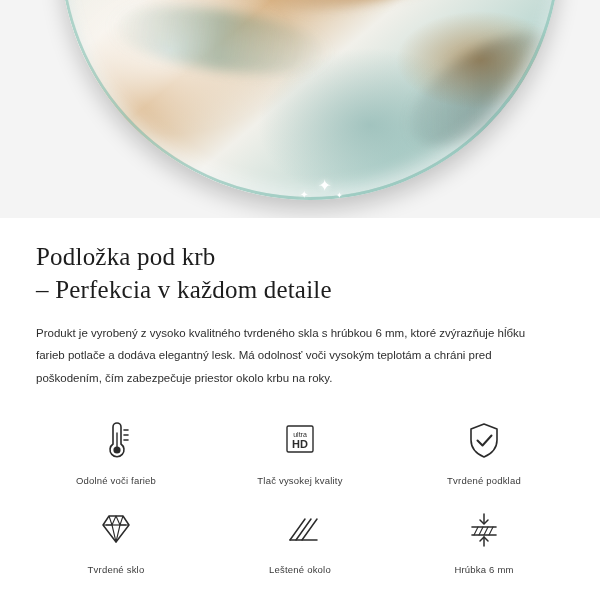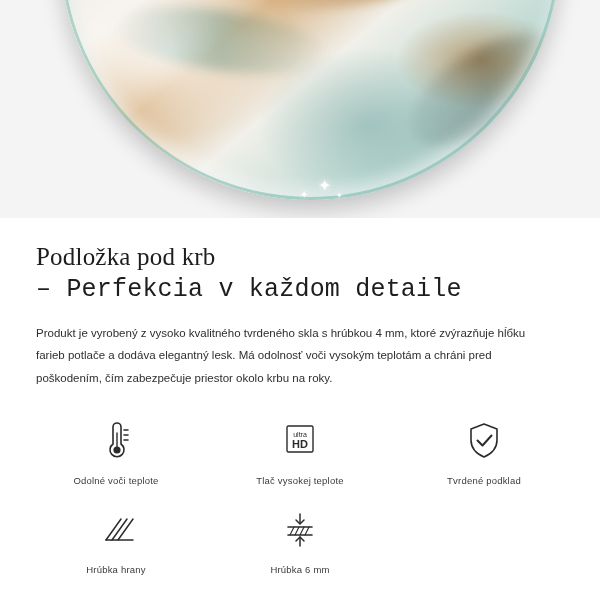--- a/index.html
+++ b/index.html
@@ -105,21 +105,20 @@
     font-family: "Liberation Serif", serif;
     font-size: 25px;
     line-height: 1.32;
     color: #1d1d1d;
     font-weight: 400;
     margin: 0 0 16px 0;
     letter-spacing: 0.2px;
   }
   .headline .line2 {
     display: block;
-    font-family: Liberation Mono, monospace;
   }
   .body-text {
     font-size: 11.5px;
     line-height: 1.95;
     color: #2e2e2e;
     margin: 0;
     max-width: 532px;
   }
 
   
@@ -169,69 +168,82 @@
     <span class="sparkle s1">✦</span>
     <span class="sparkle s2">✦</span>
     <span class="sparkle s3">✦</span>
   </div>
 
   <div class="content">
     <h1 class="headline">
       <span>Podložka pod krb</span>
       <span class="line2">– Perfekcia v každom detaile</span>
     </h1>
-    <p class="body-text">Produkt je vyrobený z vysoko kvalitného tvrdeného skla s hrúbkou 4 mm, ktoré zvýrazňuje hĺбku farieb potlače a dodáva elegantný lesk. Má odolnosť voči vysokým teplotám a chráni pred poškodením, čím zabezpečuje priestor okolo krbu na roky.</p>
+    <p class="body-text">Produkt je vyrobený z vysoko kvalitného tvrdeného skla s hrúbkou 6 mm, ktoré zvýrazňuje hĺбku farieb potlače a dodáva elegantný lesk. Má odolnosť voči vysokým teplotám a chráni pred poškodením, čím zabezpečuje priestor okolo krbu na roky.</p>
   </div>
 
   <div class="features">
 
     <div class="feature">
       <div class="feature-icon">
         <svg width="40" height="44" viewBox="0 0 40 44" fill="none" stroke="#2b2b2b" stroke-width="1.6" stroke-linecap="round">
           <path d="M17 8 a4 4 0 0 1 8 0 v17 a7 7 0 1 1 -8 0 Z"></path>
           <circle cx="21" cy="31" r="3.6" fill="#2b2b2b" stroke="none"></circle>
           <path d="M21 14 v14" stroke-width="1.4"></path>
           <path d="M28 11 h4 M28 16 h4 M28 21 h4"></path>
         </svg>
       </div>
-      <div class="feature-label">Odolné voči teplote</div>
+      <div class="feature-label">Odolné voči farieb</div>
     </div>
 
     <div class="feature">
       <div class="feature-icon">
         <svg width="44" height="40" viewBox="0 0 44 40">
           <rect x="9" y="5" width="26" height="26" rx="1.5" fill="none" stroke="#2b2b2b" stroke-width="1.4"></rect>
           <text x="22" y="16" font-family="Liberation Sans, sans-serif" font-size="7" fill="#2b2b2b" text-anchor="middle">ultra</text>
           <text x="22" y="27" font-family="Liberation Sans, sans-serif" font-size="11" font-weight="bold" fill="#2b2b2b" text-anchor="middle">HD</text>
         </svg>
       </div>
-      <div class="feature-label">Tlač vysokej teplote</div>
+      <div class="feature-label">Tlač vysokej kvality</div>
     </div>
 
     <div class="feature">
       <div class="feature-icon">
         <svg width="40" height="44" viewBox="0 0 40 44" fill="none" stroke="#2b2b2b" stroke-width="1.6" stroke-linejoin="round">
           <path d="M20 5 L33 10 v11 c0 9 -6 14 -13 17 -7 -3 -13 -8 -13 -17 V10 Z"></path>
           <path d="M13.5 21.5 l5 5 9 -10" stroke-width="2" stroke-linecap="round"></path>
         </svg>
       </div>
       <div class="feature-label">Tvrdené podklad</div>
     </div>
 
+    <div class="feature">
+      <div class="feature-icon">
+        <svg width="44" height="40" viewBox="0 0 44 40" fill="none" stroke="#2b2b2b" stroke-width="1.5" stroke-linejoin="round">
+          <path d="M9 15 L15 6 h14 l6 9 -13 17 Z"></path>
+          <path d="M9 15 h26" stroke-width="1.2"></path>
+          <path d="M15 6 l3 9 -6 0" stroke-width="1.1"></path>
+          <path d="M29 6 l-3 9 6 0" stroke-width="1.1"></path>
+          <path d="M18 15 l4 17 4 -17" stroke-width="1.1"></path>
+          <path d="M18 15 l4 -9 4 9" stroke-width="1.1"></path>
+        </svg>
+      </div>
+      <div class="feature-label">Tvrdené sklo</div>
+    </div>
 
     <div class="feature">
       <div class="feature-icon">
         <svg width="44" height="40" viewBox="0 0 44 40" fill="none" stroke="#2b2b2b" stroke-width="1.5" stroke-linecap="round">
           <path d="M12 30 L27 9"></path>
           <path d="M18 30 L33 9"></path>
           <path d="M24 30 L39 9"></path>
           <path d="M12 30 H39" stroke-width="1.5"></path>
         </svg>
       </div>
-      <div class="feature-label">Hrúbka hrany</div>
+      <div class="feature-label">Leštené okolo</div>
     </div>
 
     <div class="feature">
       <div class="feature-icon">
         <svg width="44" height="40" viewBox="0 0 44 40" fill="none" stroke="#2b2b2b" stroke-width="1.5" stroke-linecap="round">
           <path d="M22 4 V13" stroke-width="1.5"></path>
           <path d="M18 10 l4 4 4 -4" stroke-width="1.5"></path>
           <path d="M10 17 H34" stroke-width="1.6"></path>
           <path d="M10 25 H34" stroke-width="1.6"></path>
           <path d="M12 25 l4 -8 M17 25 l4 -8 M22 25 l4 -8 M27 25 l4 -8" stroke-width="1.1"></path>

